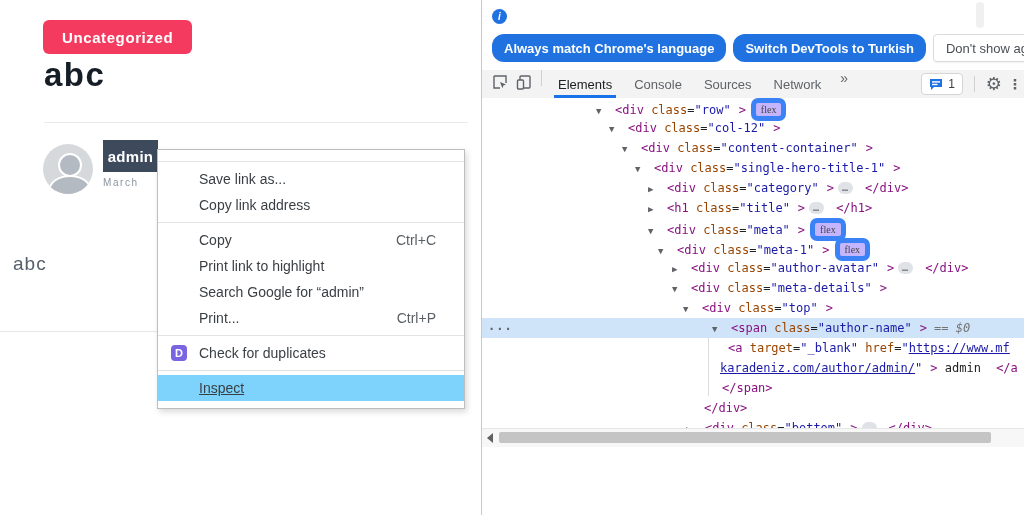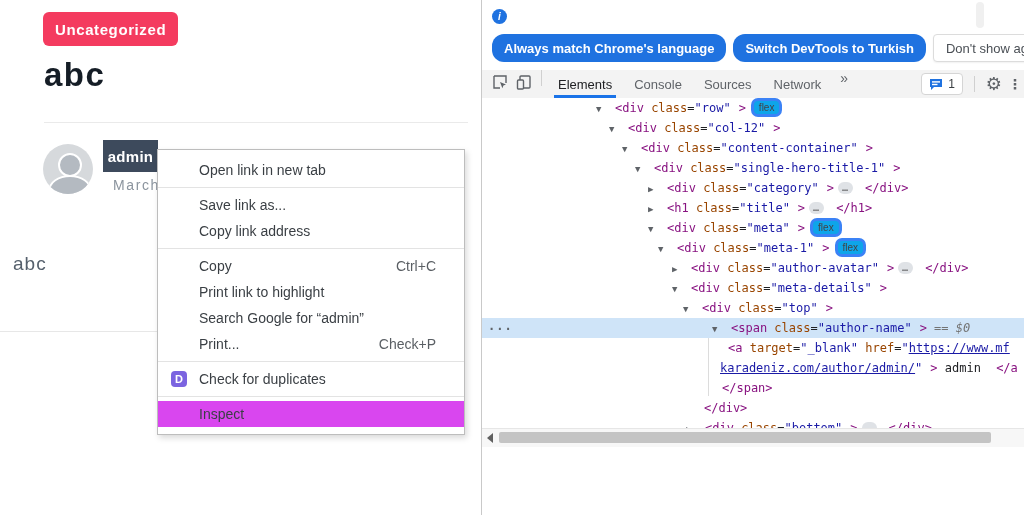--- a/index.html
+++ b/index.html
@@ -2,45 +2,45 @@
 <html><head>
 <meta charset="utf-8">
 <style>
   html,body{margin:0;padding:0;}
   body{
     width:1024px;height:515px;position:relative;overflow:hidden;
     background:#ffffff;font-family:"Liberation Sans","DejaVu Sans",sans-serif;
   }
   
   .left-page{position:absolute;left:0;top:0;width:481px;height:515px;background:#fff;}
-  .badge{position:absolute;left:43px;top:12px;height:34px;padding:0 12px;background:#f43b5f;
+  .badge{position:absolute;left:43px;top:20px;height:34px;padding:0 19px;background:#f43b5f;
     border-radius:6px;color:#fff;font-weight:bold;font-size:15px;letter-spacing:.6px;
     display:flex;align-items:center;}
   .post-title{position:absolute;left:44px;top:56px;font-size:33px;font-weight:600;color:#151d26;letter-spacing:1.5px;}
   .divider1{position:absolute;left:44px;top:122px;width:424px;height:1px;background:#eaeaea;}
   .avatar{position:absolute;left:43px;top:144px;width:50px;height:50px;border-radius:50%;
     background:#d6d9dc;overflow:hidden;}
   .avatar .head{position:absolute;left:15px;top:9px;width:20px;height:20px;border-radius:50%;
     background:#b4bac1;border:2px solid #fff;}
   .avatar .body{position:absolute;left:5px;top:31px;width:40px;height:28px;border-radius:50%;
     background:#b4bac1;border:2px solid #fff;}
   .admin-sel{position:absolute;left:103px;top:140px;width:55px;height:32px;background:#3d4a5c;
     color:#fff;font-weight:bold;font-size:15px;display:flex;align-items:center;justify-content:center;letter-spacing:.3px;}
-  .march{position:absolute;left:113px;top:177px;color:#8b949e;font-size:14px;letter-spacing:1.6px;}
+  .march{position:absolute;left:103px;top:177px;color:#8b949e;font-size:10px;letter-spacing:1.6px;}
   .excerpt{position:absolute;left:13px;top:253px;color:#55606c;font-size:19px;letter-spacing:1px;}
   .divider2{position:absolute;left:0;top:331px;width:157px;height:1px;background:#e7e7e7;}
 
   
   .context-menu{position:absolute;left:157px;top:149px;width:308px;background:#fff;
     border:1px solid #bdbdbd;box-shadow:2px 3px 6px rgba(0,0,0,.15);padding:7px 0;
     box-sizing:border-box;z-index:5;}
   .menu-item{height:26px;display:flex;align-items:center;padding:0 28px 0 41px;
     font-size:14px;color:#3a3f44;position:relative;white-space:nowrap;}
   .menu-item .shortcut{margin-left:auto;color:#5a5f64;}
-  .menu-item.highlighted{background:#d946ef;}
+  .menu-item.highlighted{background:#7dd3fc;text-decoration:underline;}
   .menu-sep{height:1px;background:#e3e3e3;margin:4px 0;}
   .menu-icon-d{position:absolute;left:13px;top:5px;width:16px;height:16px;background:#7b64e0;
     border-radius:4px;color:#fff;font-weight:bold;font-size:11px;display:flex;
     align-items:center;justify-content:center;}
 
   
   .devtools{position:absolute;left:481px;top:0;width:543px;height:515px;background:#fff;
     border-left:1px solid #c9c9c9;box-sizing:border-box;overflow:hidden;}
   .notif-row{height:32px;display:flex;align-items:center;padding-left:10px;gap:8px;}
   .info-icon{width:15px;height:15px;border-radius:50%;background:#1f72e0;color:#fff;
@@ -76,22 +76,22 @@
   .trow.selected{background:#cfe4f8;}
   .gutter-dots{position:absolute;left:6px;top:-2px;color:#5f6368;font-weight:bold;letter-spacing:1px;}
   .arrow{display:inline-block;width:11px;font-size:9px;color:#5f6368;}
   .t-tag{color:#881280;margin-left:8px;}
   .t-attr{color:#994500;}
   .t-val{color:#1a1aa6;}
   .t-plain{color:#202124;}
   .t-gray{color:#737373;}
   .t-dollar{color:#737373;font-style:italic;}
   .t-link{color:#1a1aa6;text-decoration:underline;}
-  .t-badge{display:inline-block;font-family:Liberation Sans, sans-serif;font-size:10px;
-    line-height:13px;border:3px solid #3b82f6;border-radius:7px;padding:0 5px;background:#0ea5e9;
+  .t-badge{display:inline-block;font-family:Liberation Serif, serif;font-size:10px;
+    line-height:13px;border:5px solid #3b82f6;border-radius:7px;padding:0 5px;background:#c4b5fd;
     color:#444;margin-left:5px;vertical-align:1px;}
   .t-ellipsis{display:inline-block;background:#dfe2e6;border-radius:8px;padding:0 4px;
     font-size:10px;line-height:12px;color:#555;margin:0 4px;vertical-align:1px;letter-spacing:1px;}
   .indent-guide{position:absolute;left:226px;top:240px;width:1px;height:58px;background:#dcdcdc;}
 
   
   .hscroll{position:absolute;left:0;top:428px;width:543px;height:18px;background:#f7f7f7;
     border-top:1px solid #e6e6e6;}
   .hscroll .larr{position:absolute;left:5px;top:4px;width:0;height:0;
     border-top:5px solid transparent;border-bottom:5px solid transparent;border-right:6px solid #606060;}
@@ -108,44 +108,41 @@
     <div class="head"></div>
     <div class="body"></div>
   </div>
   <div class="admin-sel">admin</div>
   <div class="march">March</div>
   <div class="excerpt">abc</div>
   <div class="divider2"></div>
 </div>
 
 <div class="context-menu">
-    <div class="menu-item">
-      <span>Open link in new tab</span>
-    </div>
     <div class="menu-sep"></div>
     <div class="menu-item">
       <span>Save link as...</span>
     </div>
     <div class="menu-item">
       <span>Copy link address</span>
     </div>
     <div class="menu-sep"></div>
     <div class="menu-item">
       <span>Copy</span>
       <span class="shortcut">Ctrl+C</span>
     </div>
     <div class="menu-item">
       <span>Print link to highlight</span>
     </div>
     <div class="menu-item">
       <span>Search Google for “admin”</span>
     </div>
     <div class="menu-item">
       <span>Print...</span>
-      <span class="shortcut">Check+P</span>
+      <span class="shortcut">Ctrl+P</span>
     </div>
     <div class="menu-sep"></div>
     <div class="menu-item">
       <span class="menu-icon-d">D</span>
       <span>Check for duplicates</span>
     </div>
     <div class="menu-sep"></div>
     <div class="menu-item highlighted">
       <span>Inspect</span>
     </div>

